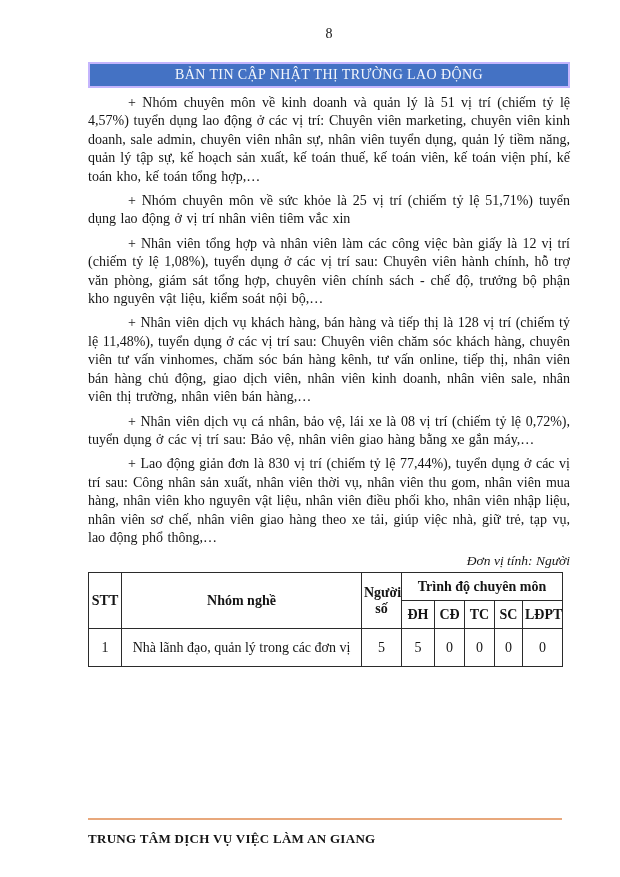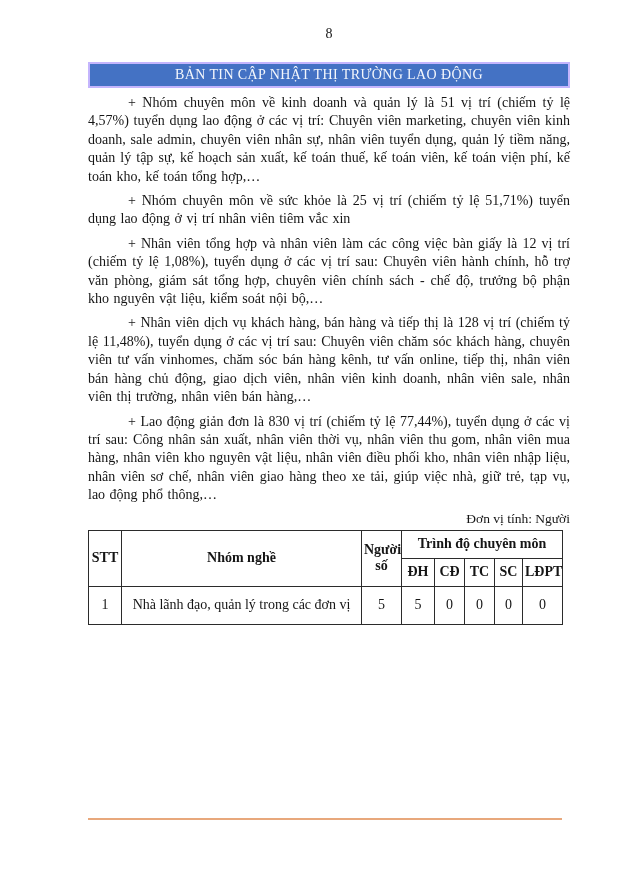--- a/index.html
+++ b/index.html
@@ -49,20 +49,21 @@
   }
   .table-caption {
     margin-top: 2px;
     text-align: center;
     font-weight: bold;
     font-size: 14.5px;
   }
   .unit-note {
     margin-top: 5px;
     text-align: right;
+    font-style: italic;
     font-size: 13.5px;
   }
   table.recruitment {
     margin-top: 3px;
     border-collapse: collapse;
     table-layout: fixed;
     width: 474px;
   }
   table.recruitment th, table.recruitment td {
     border: 1px solid #2b2b2b;
@@ -102,20 +103,21 @@
 
     <div class="banner">
       <span>BẢN TIN CẬP NHẬT THỊ TRƯỜNG LAO ĐỘNG</span>
     </div>
 
     <div class="paragraphs">
       <p>+ Nhóm chuyên môn về kinh doanh và quản lý là 51 vị trí (chiếm tỷ lệ 4,57%) tuyển dụng lao động ở các vị trí: Chuyên viên marketing, chuyên viên kinh doanh, sale admin, chuyên viên nhân sự, nhân viên tuyển dụng, quản lý tiềm năng, quản lý tập sự, kế hoạch sản xuất, kế toán thuế, kế toán viên, kế toán viện phí, kế toán kho, kế toán tổng hợp,…</p>
       <p>+ Nhóm chuyên môn về sức khỏe là 25 vị trí (chiếm tỷ lệ 51,71%) tuyển dụng lao động ở vị trí nhân viên tiêm vắc xin</p>
       <p>+ Nhân viên tổng hợp và nhân viên làm các công việc bàn giấy là 12 vị trí (chiếm tỷ lệ 1,08%), tuyển dụng ở các vị trí sau: Chuyên viên hành chính, hỗ trợ văn phòng, giám sát tổng hợp, chuyên viên chính sách - chế độ, trưởng bộ phận kho nguyên vật liệu, kiểm soát nội bộ,…</p>
       <p>+ Nhân viên dịch vụ khách hàng, bán hàng và tiếp thị là 128 vị trí (chiếm tỷ lệ 11,48%), tuyển dụng ở các vị trí sau: Chuyên viên chăm sóc khách hàng, chuyên viên tư vấn vinhomes, chăm sóc bán hàng kênh, tư vấn online, tiếp thị, nhân viên bán hàng chủ động, giao dịch viên, nhân viên kinh doanh, nhân viên sale, nhân viên thị trường, nhân viên bán hàng,…</p>
+      <p>+ Nhân viên dịch vụ cá nhân, bảo vệ, lái xe là 08 vị trí (chiếm tỷ lệ 0,72%), tuyển dụng ở các vị trí sau: Bảo vệ, nhân viên giao hàng bằng xe gắn máy,…</p>
       <p>+ Lao động giản đơn là 830 vị trí (chiếm tỷ lệ 77,44%), tuyển dụng ở các vị trí sau: Công nhân sản xuất, nhân viên thời vụ, nhân viên thu gom, nhân viên mua hàng, nhân viên kho nguyên vật liệu, nhân viên điều phối kho, nhân viên nhập liệu, nhân viên sơ chế, nhân viên giao hàng theo xe tải, giúp việc nhà, giữ trẻ, tạp vụ, lao động phổ thông,…</p>
     </div>
 
     <div class="unit-note">Đơn vị tính: Người</div>
 
     <table class="recruitment">
       <colgroup>
         <col style="width:33px">
         <col style="width:240px">
         <col style="width:40px">
@@ -150,13 +152,14 @@
           <td>0</td>
           <td>0</td>
           <td>0</td>
         </tr>
       </tbody>
     </table>
 
   </div>
 
   <div class="footer-rule"></div>
+  <div class="footer-text">TRUNG TÂM DỊCH VỤ VIỆC LÀM AN GIANG</div>
 </div>
 
 </body></html>

